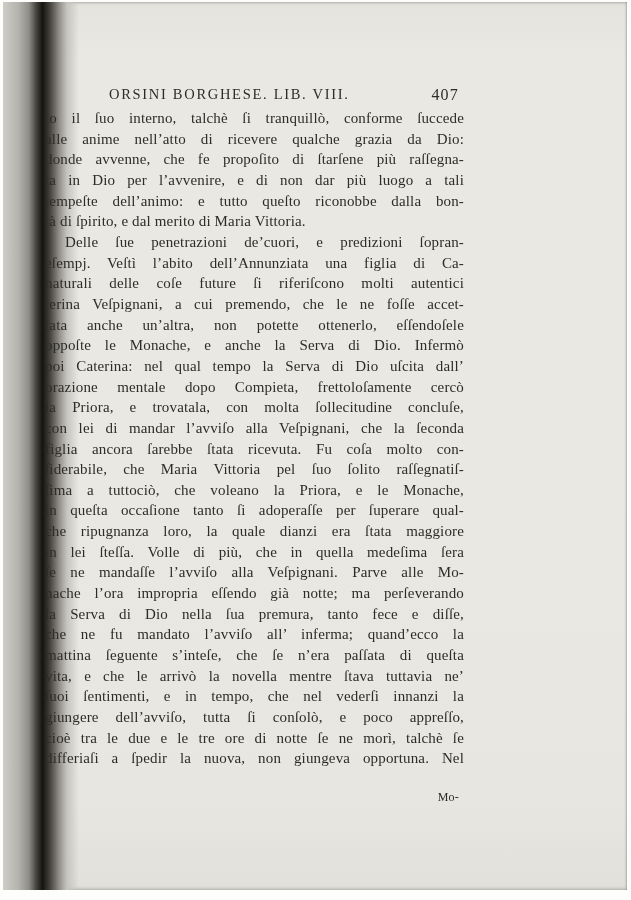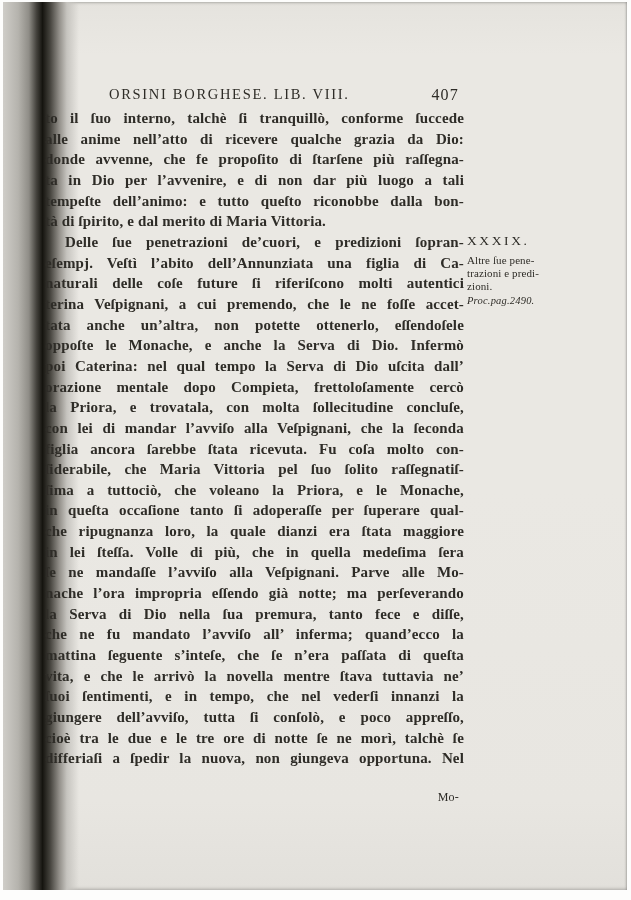--- a/index.html
+++ b/index.html
@@ -31,21 +31,21 @@
   .header { position:absolute; top:84px; left:0; width:100%; display:flex; }
   .running-title {
     margin-left:64px; font-size:14.5px; letter-spacing:1.7px;
     font-variant:normal; white-space:nowrap;
   }
   .page-number { margin-left:auto; margin-right:5px; font-size:16px; letter-spacing:1.2px; }
   .lines {
     position:absolute; top:106px; left:0; width:100%;
     font-size:15px; line-height:20.65px; letter-spacing:.15px;
   }
-  .line { text-align:justify; text-align-last:justify;font-weight:bold; }
+  .line { text-align:justify; text-align-last:justify; }
   .line.no-just { text-align-last:left; }
   .line.indent { text-indent:20px; }
   .catchword { position:absolute; top:788px; right:5px; font-size:12px; letter-spacing:.2px; }
   .marginalia {
     position:absolute; left:464px; top:231px; width:122px; color:#2e2c27;
   }
   .section-number { font-size:13.5px; letter-spacing:2.6px; margin-bottom:5px; white-space:nowrap; }
   .note-line { font-size:11px; line-height:12.8px; letter-spacing:.1px; white-space:nowrap; }
   .reference { font-size:10.5px; font-style:italic; margin-top:3px; letter-spacing:.2px; white-space:nowrap; }
 </style>
@@ -94,23 +94,14 @@
         <div class="line">vita, e che le arrivò la novella mentre ſtava tuttavia ne’</div>
         <div class="line">ſuoi ſentimenti, e in tempo, che nel vederſi innanzi la</div>
         <div class="line">giungere dell’avviſo, tutta ſi conſolò, e poco appreſſo,</div>
         <div class="line">cioè tra le due e le tre ore di notte ſe ne morì, talchè ſe</div>
         <div class="line">differiaſi a ſpedir la nuova, non giungeva opportuna. Nel</div>
       </div>
 
     <div class="catchword">Mo-</div>
   </div>
 
-  <div class="marginalia">
-    <div class="section-number">XXXIX.</div>
-    <div>
-        <div class="note-line">Altre ſue pene-</div>
-        <div class="note-line">trazioni e predi-</div>
-        <div class="note-line">zioni.</div>
-      </div>
-    <div class="reference">Proc.pag.2490.</div>
-  </div>
 
 </div>
 
 </body></html>

